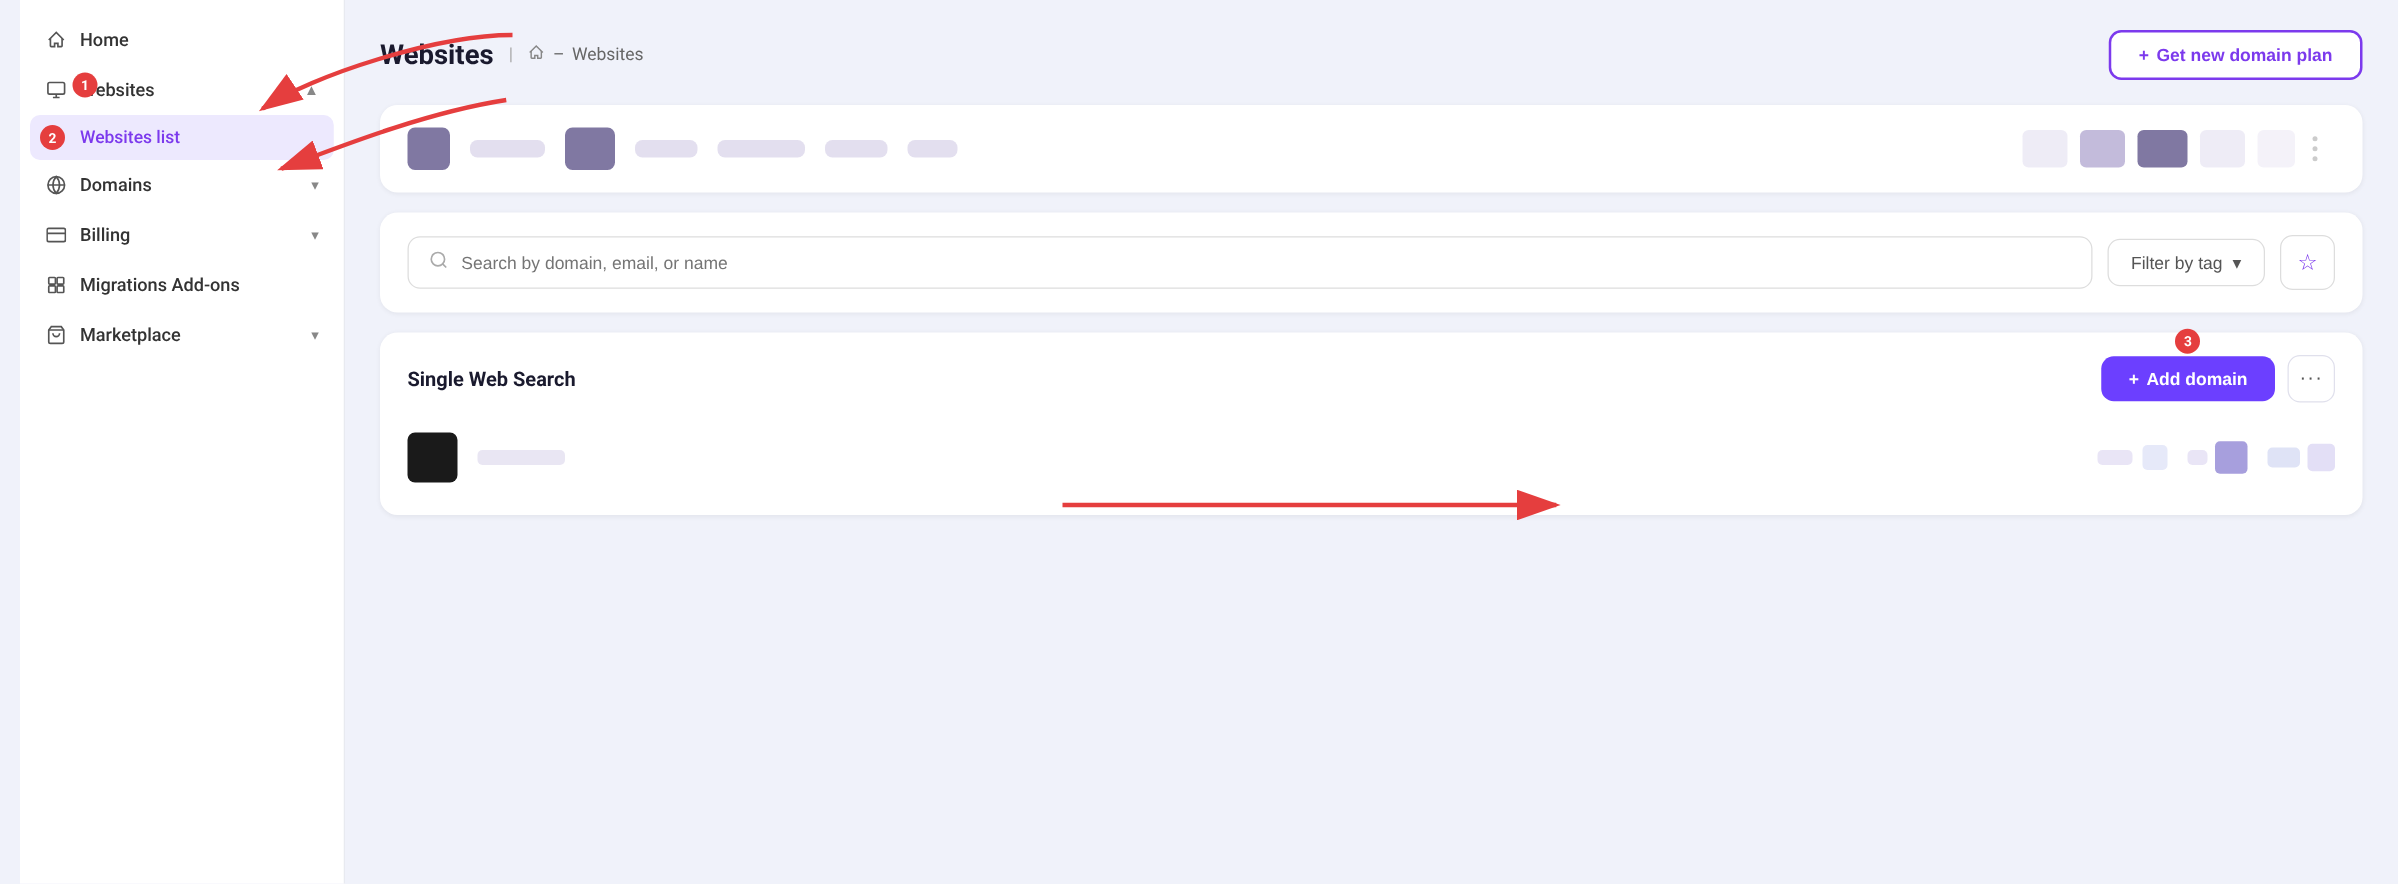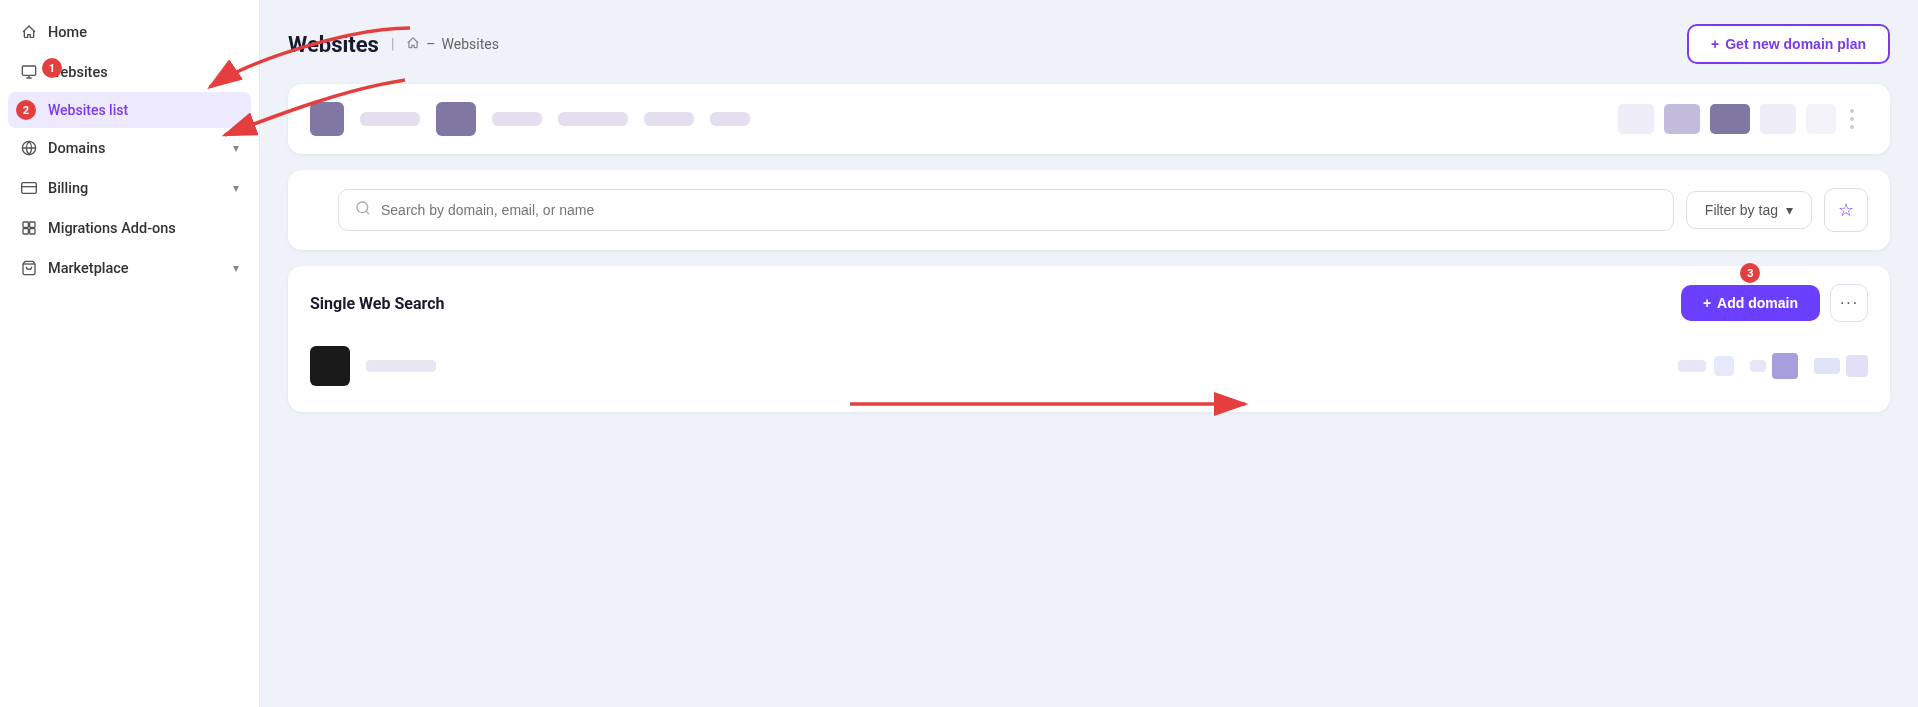--- a/index.html
+++ b/index.html
@@ -14,20 +14,21 @@
     
     .sidebar {
       width: 260px;
       min-width: 260px;
       background: #fff;
       border-right: 1px solid #e8eaf0;
       display: flex;
       flex-direction: column;
       padding: 12px 0;
       height: 100%;
+      margin-left: 16px;
     }
     .sidebar-item {
       display: flex;
       align-items: center;
       gap: 10px;
       padding: 11px 20px;
       cursor: pointer;
       color: #333;
       font-size: 14.5px;
       font-weight: 500;
@@ -142,21 +143,20 @@
       align-items: center;
       gap: 10px;
       margin-left: auto;
     }
 
     
     .search-row {
       display: flex;
       align-items: center;
       gap: 12px;
-      margin-left: 28px;
     }
     .search-input-wrap {
       flex: 1;
       display: flex;
       align-items: center;
       gap: 10px;
       border: 1.5px solid #ddd;
       border-radius: 10px;
       padding: 10px 16px;
       background: #fff;

